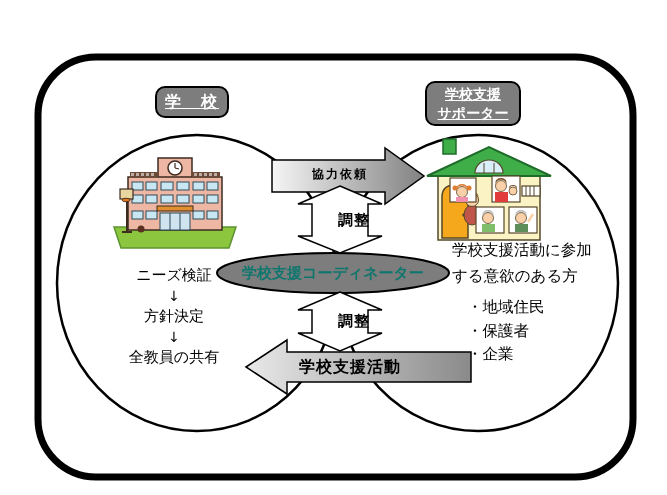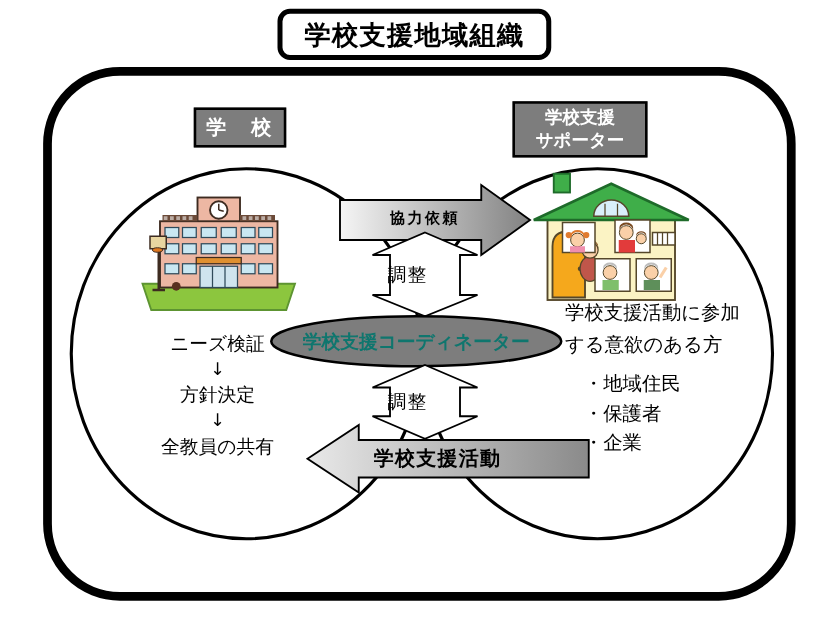--- a/index.html
+++ b/index.html
@@ -4,28 +4,28 @@
 <style>
   html,body{margin:0;padding:0;background:#fff;}
   .stage{position:relative;width:667px;height:495px;background:#fff;overflow:hidden;
          font-family:"DejaVu Sans","Liberation Sans",sans-serif;color:#000;}
   .stage svg{position:absolute;left:0;top:0;}
   .abs{position:absolute;}
   .title-box{left:222px;top:7px;width:219px;height:41px;box-sizing:border-box;
              background:#fff;border:4px solid #000;border-radius:10px;
              display:flex;align-items:center;justify-content:center;
              font-size:21px;font-weight:bold;letter-spacing:1px;z-index:5;}
-  .gray-tag{box-sizing:border-box;background:#7d7d7d;border:2.5px solid #000;border-radius:0;
+  .gray-tag{box-sizing:border-box;background:#7d7d7d;border:2.5px solid #000;border-radius:10px;
             color:#fff;font-weight:bold;display:flex;flex-direction:column;
-            align-items:center;justify-content:center;z-index:4;text-align:center;}
+            align-items:center;justify-content:center;z-index:4;text-align:center;text-decoration:underline;}
   .school-tag{left:155px;top:86px;width:74px;height:32px;font-size:16px;letter-spacing:2px;}
-  .supporter-tag{left:410px;top:81px;width:108px;height:45px;font-size:14px;line-height:19px;text-align:right;}
+  .supporter-tag{left:425px;top:81px;width:96px;height:45px;font-size:14px;line-height:19px;text-align:right;}
   .flow-text{z-index:6;text-align:center;font-weight:bold;}
   .coop-text{left:278px;top:166px;width:124px;font-size:12px;letter-spacing:2px;}
-  .adjust-text{z-index:6;text-align:left;font-size:15px;font-weight:normal;
+  .adjust-text{z-index:6;text-align:right;font-size:15px;font-weight:bold;
                letter-spacing:1px;}
   .adjust-upper{left:310px;top:211px;width:60px;}
   .adjust-lower{left:310px;top:312px;width:60px;}
   .coord-text{left:220px;top:264px;width:226px;font-size:15px;color:#0f766e;z-index:6;
               text-align:center;font-weight:bold;}
   .support-text{left:270px;top:357px;width:160px;font-size:16px;letter-spacing:1px;}
   .process-col{left:108px;top:266px;width:132px;z-index:6;display:flex;flex-direction:column;
                align-items:center;gap:3px;font-size:15px;text-align:center;}
   .process-col .arrow-glyph{font-size:14px;line-height:16px;}
   .supporter-info{left:452px;top:237px;width:160px;z-index:6;font-size:15.5px;}
@@ -149,23 +149,20 @@
 
     <polygon points="340,186 382,204 368,204 368,236 382,236 340,253 298,236 312,236 312,204 298,204" fill="#fff" stroke="#000" stroke-width="1.5"></polygon>
 
     <ellipse cx="333" cy="273" rx="116" ry="20" fill="#7d7d7d" stroke="#000" stroke-width="2"></ellipse>
 
     <polygon points="340,292 382,310 368,310 368,333 382,333 340,351 298,333 312,333 312,310 298,310" fill="#fff" stroke="#000" stroke-width="1.5"></polygon>
 
     <polygon points="246,367 287,340 287,352 471,352 471,382 287,382 287,394" fill="url(#supGrad)" stroke="#000" stroke-width="1.5"></polygon>
   </svg>
 
-  <div class="abs title-box">
-    <span>学校支援地域組織</span>
-  </div>
 
   <div class="abs gray-tag school-tag">
     <span>学　校</span>
   </div>
   <div class="abs gray-tag supporter-tag">
     <span>学校支援</span>
     <span>サポーター</span>
   </div>
 
   <div class="abs flow-text coop-text">協力依頼</div>

